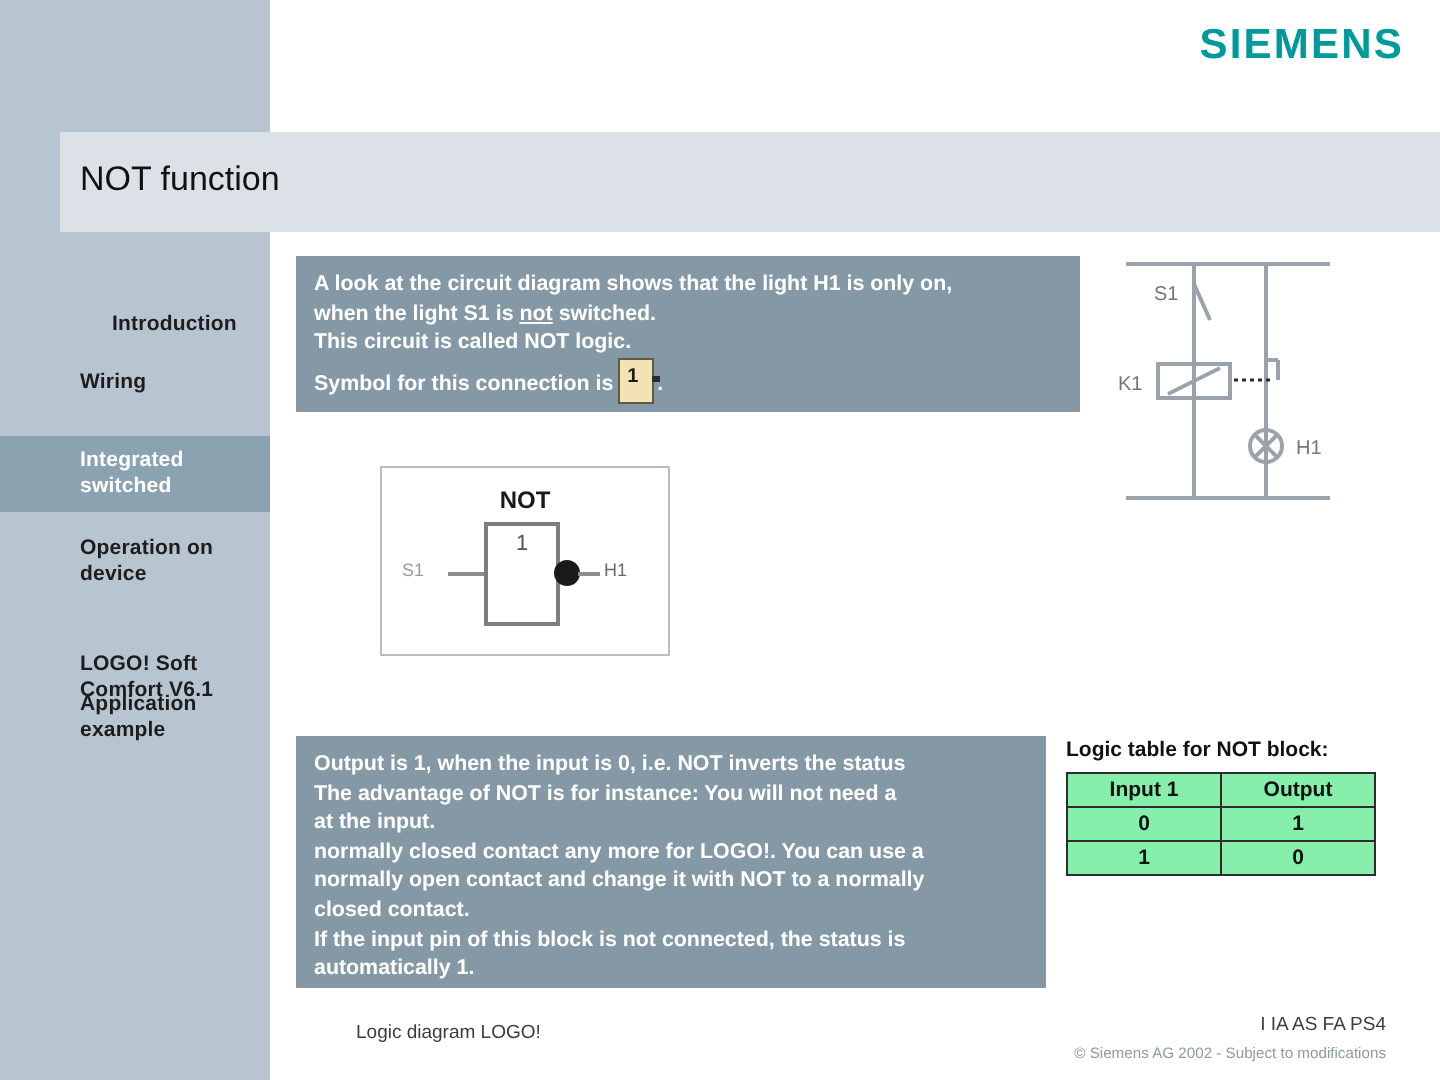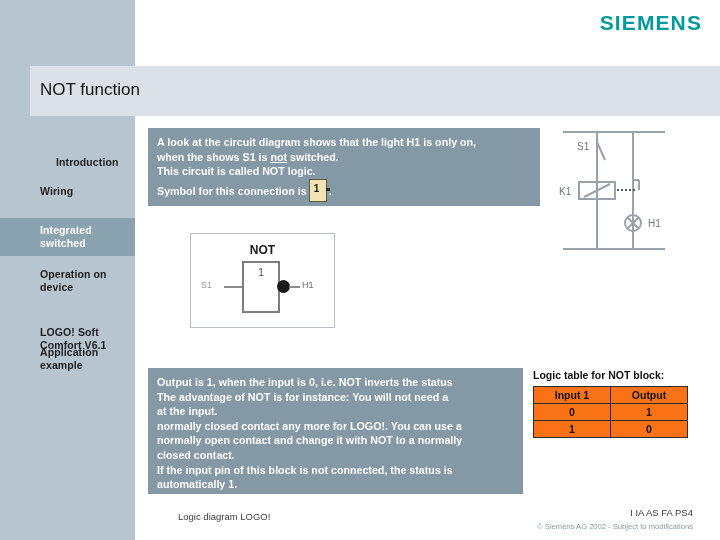--- a/index.html
+++ b/index.html
@@ -169,21 +169,21 @@
   
   .logic-title {
     position: absolute;
     left: 533px; top: 369px;
     font-size: 10.5px; font-weight: bold; color: #111111;
   }
   .logic-table {
     position: absolute;
     left: 533px; top: 386px;
     border-collapse: collapse;
-    background: #f97316;
+    background: #86efac;
   }
   .logic-table td, .logic-table th {
     border: 1px solid #2d2d2d;
     width: 77px; height: 17px;
     text-align: center;
     font-size: 10.5px;
     color: #111111;
     font-weight: bold;
   }
   .logic-table td { font-weight: bold; }
@@ -236,21 +236,21 @@
     <span>Application example</span>
   </div>
 
   <div class="logo">SIEMENS</div>
 
   <div class="title-band"></div>
   <div class="title-text">NOT function</div>
 
   <div class="textbox" id="intro-textbox">
     <p>A look at the circuit diagram shows that the light H1 is only on,</p>
-    <p><span>when the shows S1 is </span><span class="u">not</span><span> switched.</span></p>
+    <p><span>when the light S1 is </span><span class="u">not</span><span> switched.</span></p>
     <p>This circuit is called NOT logic.</p>
     <p><span>Symbol for this connection is</span><span class="sym-inline"><span>1</span></span><span>.</span></p>
   </div>
 
   <div class="notdiag">
     <div class="notdiag-title">NOT</div>
     <div class="notdiag-in-label">S1</div>
     <div class="notdiag-wire-in"></div>
     <div class="notdiag-gate">
       <div class="notdiag-gate-label">1</div>

